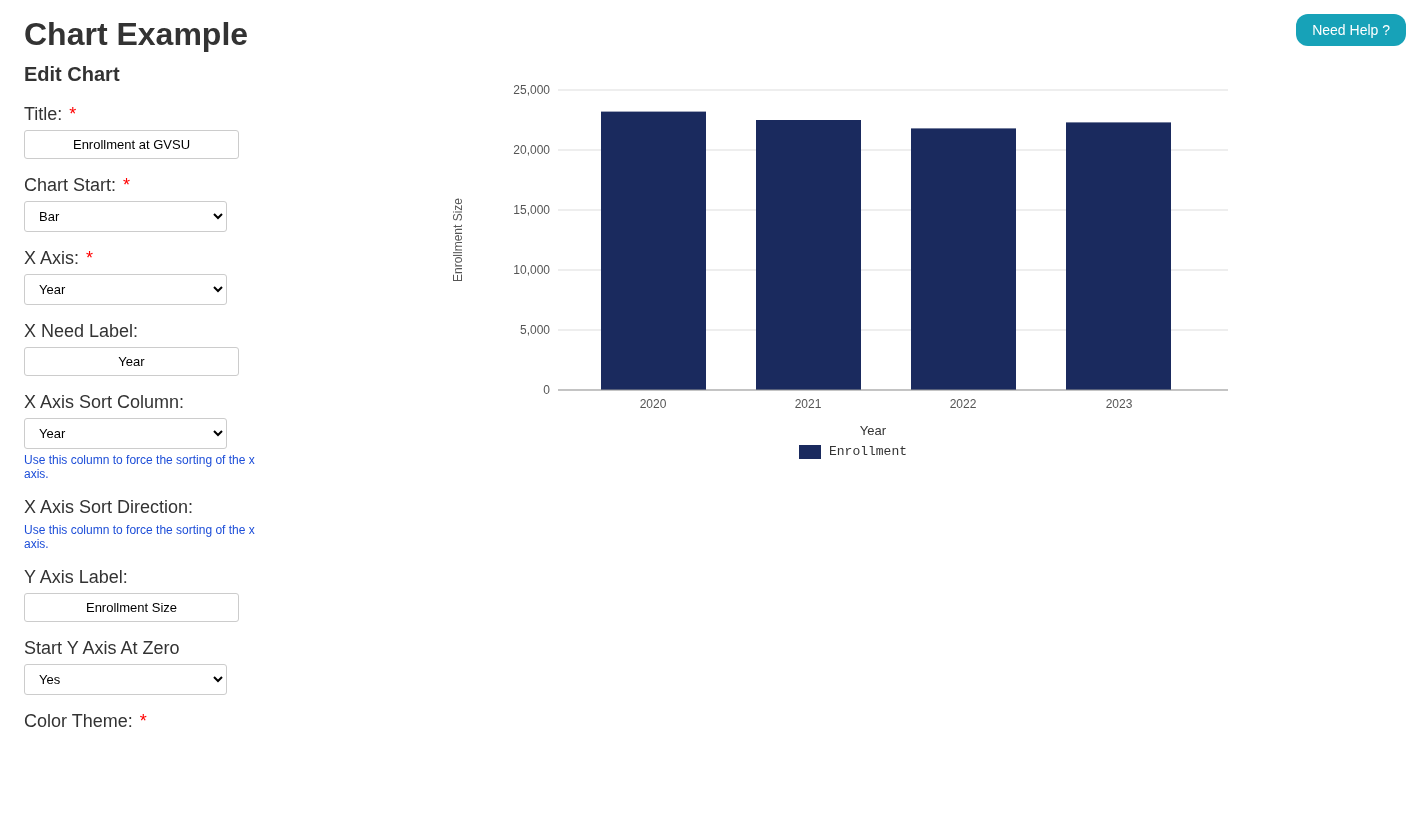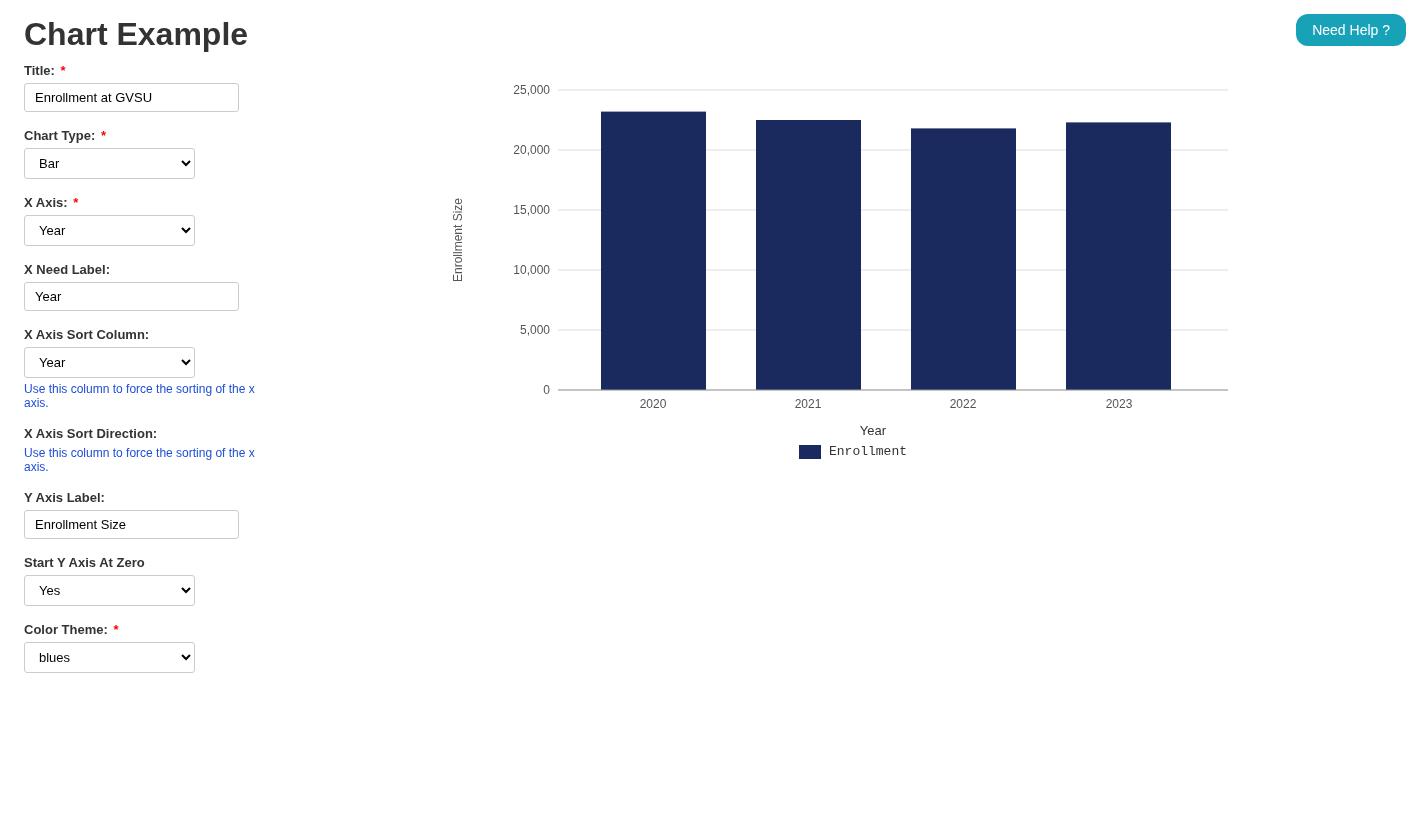--- a/index.html
+++ b/index.html
@@ -29,37 +29,38 @@
     .section-title {
       font-size: 20px;
       font-weight: bold;
       margin-bottom: 18px;
     }
     .form-group {
       margin-bottom: 16px;
     }
     .form-label {
       display: block;
-      font-weight: bold;
+      font-weight: normal;
       margin-bottom: 5px;
-      font-size: 13px;
+      font-size: 18px;
     }
     .required-star {
       color: red;
       margin-left: 2px;
     }
     .form-input {
       width: 215px;
       padding: 6px 10px;
       border: 1px solid #ccc;
       border-radius: 3px;
       font-size: 13px;
+      text-align: center;
     }
     .form-select {
-      width: 171px;
+      width: 203px;
       padding: 6px 10px;
       border: 1px solid #ccc;
       border-radius: 3px;
       font-size: 13px;
       background: #fff;
       appearance: auto;
     }
     .hint-text {
       font-size: 12px;
       color: #1d4ed8;
@@ -115,32 +116,33 @@
   </style>
 </head>
 <body>
 
 <div class="page-wrapper">
 
   <button class="need-help-btn">Need Help ?</button>
 
   <div class="left-panel">
     <h1 class="page-title">Chart Example</h1>
+    <h2 class="section-title">Edit Chart</h2>
 
     <div class="form-group">
       <label class="form-label">
         <span>Title:</span>
         <span class="required-star">*</span>
       </label>
       <input class="form-input" type="text" value="Enrollment at GVSU" style="">
     </div>
 
     <div class="form-group">
       <label class="form-label">
-        <span>Chart Type:</span>
+        <span>Chart Start:</span>
         <span class="required-star">*</span>
       </label>
       <select class="form-select">
         <option>Bar</option>
         <option>Line</option>
         <option>Pie</option>
       </select>
     </div>
 
     <div class="form-group">
@@ -195,25 +197,20 @@
         <option>Yes</option>
         <option>No</option>
       </select>
     </div>
 
     <div class="form-group">
       <label class="form-label">
         <span>Color Theme:</span>
         <span class="required-star">*</span>
       </label>
-      <select class="form-select">
-        <option>blues</option>
-        <option>reds</option>
-        <option>greens</option>
-      </select>
     </div>
   </div>
 
   <div class="right-panel">
     <div class="chart-area">
       <div style="position:relative; display:flex; flex-direction:row; align-items:flex-start;">
 
         <div style="width:40px; display:flex; align-items:center; justify-content:center; height:320px;">
           <span style="transform:rotate(-90deg); white-space:nowrap; font-size:12px; color:#555; display:block;">Enrollment Size</span>
         </div>

